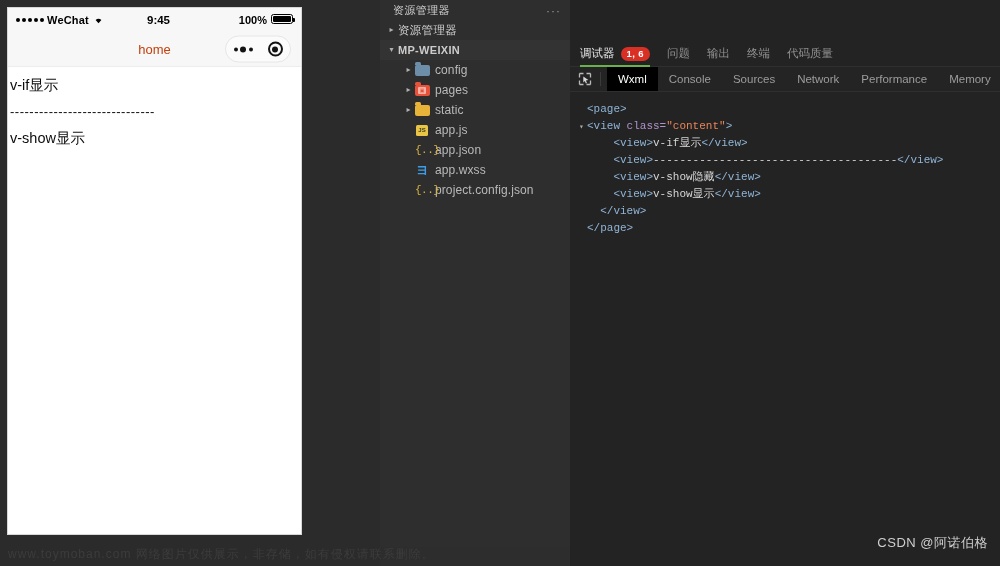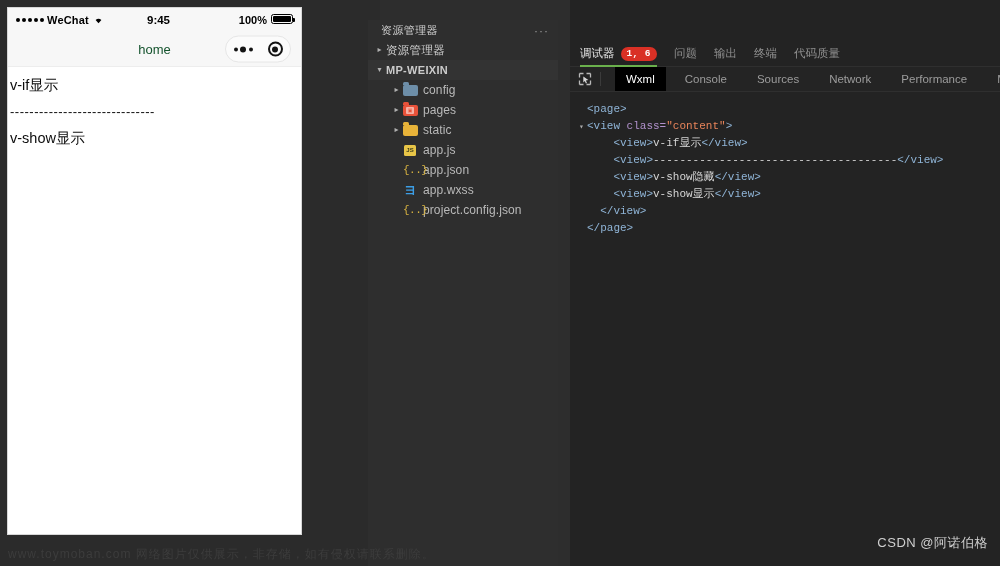--- a/index.html
+++ b/index.html
@@ -120,21 +120,21 @@
     height: 34px;
     background: #f7f7f7;
     position: relative;
     display: flex;
     align-items: center;
     justify-content: center;
     border-bottom: 1px solid #ededed;
   }
   .nav-title {
     font-size: 13px;
-    color: #14532d;
+    color: #c2410c;
   }
   .capsule {
     position: absolute;
     right: 10px;
     top: 50%;
     transform: translateY(-50%);
     width: 66px;
     height: 27px;
     border: 1px solid #e6e6e6;
     border-radius: 14px;
@@ -188,29 +188,28 @@
   .pview.dashes {
     letter-spacing: .5px;
     font-size: 13px;
     padding-top: 7px;
     color: #0c0c0c;
   }
 
   
   .explorer {
     position: absolute;
-    left: 368px;
+    left: 380px;
     top: 0;
     width: 190px;
     height: 547px;
     background: #2e2e2e;
     color: #bdbdbd;
     font-size: 11.5px;
     box-sizing: border-box;
-    margin-top: 20px;
   }
   .exp-header {
     height: 15px;
     display: flex;
     align-items: flex-end;
     justify-content: space-between;
     padding: 0 9px 0 13px;
     box-sizing: border-box;
     overflow: hidden;
   }
@@ -366,21 +365,21 @@
   .pt {
     font-size: 11.5px;
     color: #8f8f8f;
     position: relative;
     height: 26px;
     display: flex;
     align-items: center;
     gap: 6px;
     cursor: default;
   }
-  .pt.active { color: #e6e6e6; font-family: Liberation Mono, monospace; }
+  .pt.active { color: #e6e6e6; }
   .pt.active::after {
     content: "";
     position: absolute;
     left: 0; right: 0; bottom: 0;
     height: 1.5px;
     background: #6ab04c;
   }
   .badge-count {
     background: #d93025;
     color: #fff;
@@ -419,21 +418,20 @@
   }
   .dtab {
     font-size: 11.5px;
     color: #9c9c9c;
     padding: 0 11px;
     height: 25px;
     line-height: 25px;
     white-space: nowrap;
     flex: 0 0 auto;
     cursor: default;
-    margin-left: 8px;
   }
   .dtab.active {
     color: #ffffff;
     background: #000000;
   }
 
   
   .code {
     padding: 9px 0 0 9px;
     font-family: "Liberation Mono", "DejaVu Sans Mono", monospace;

